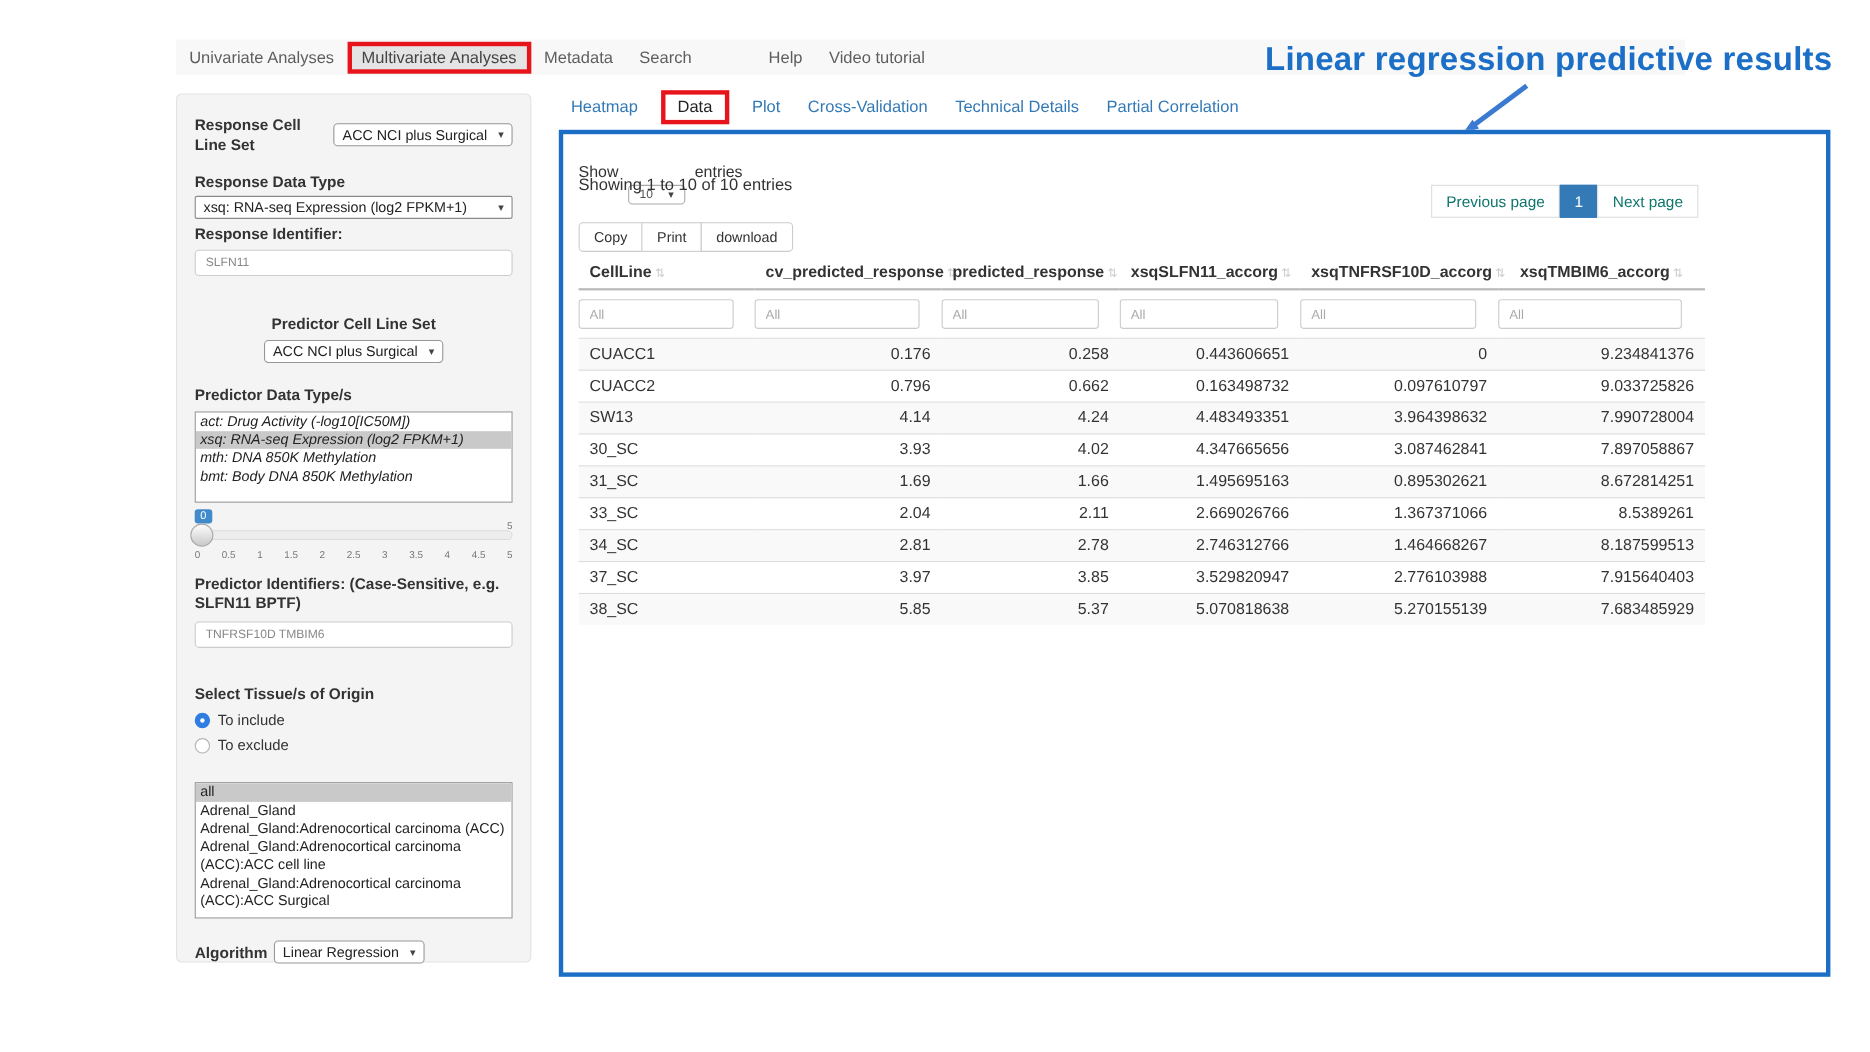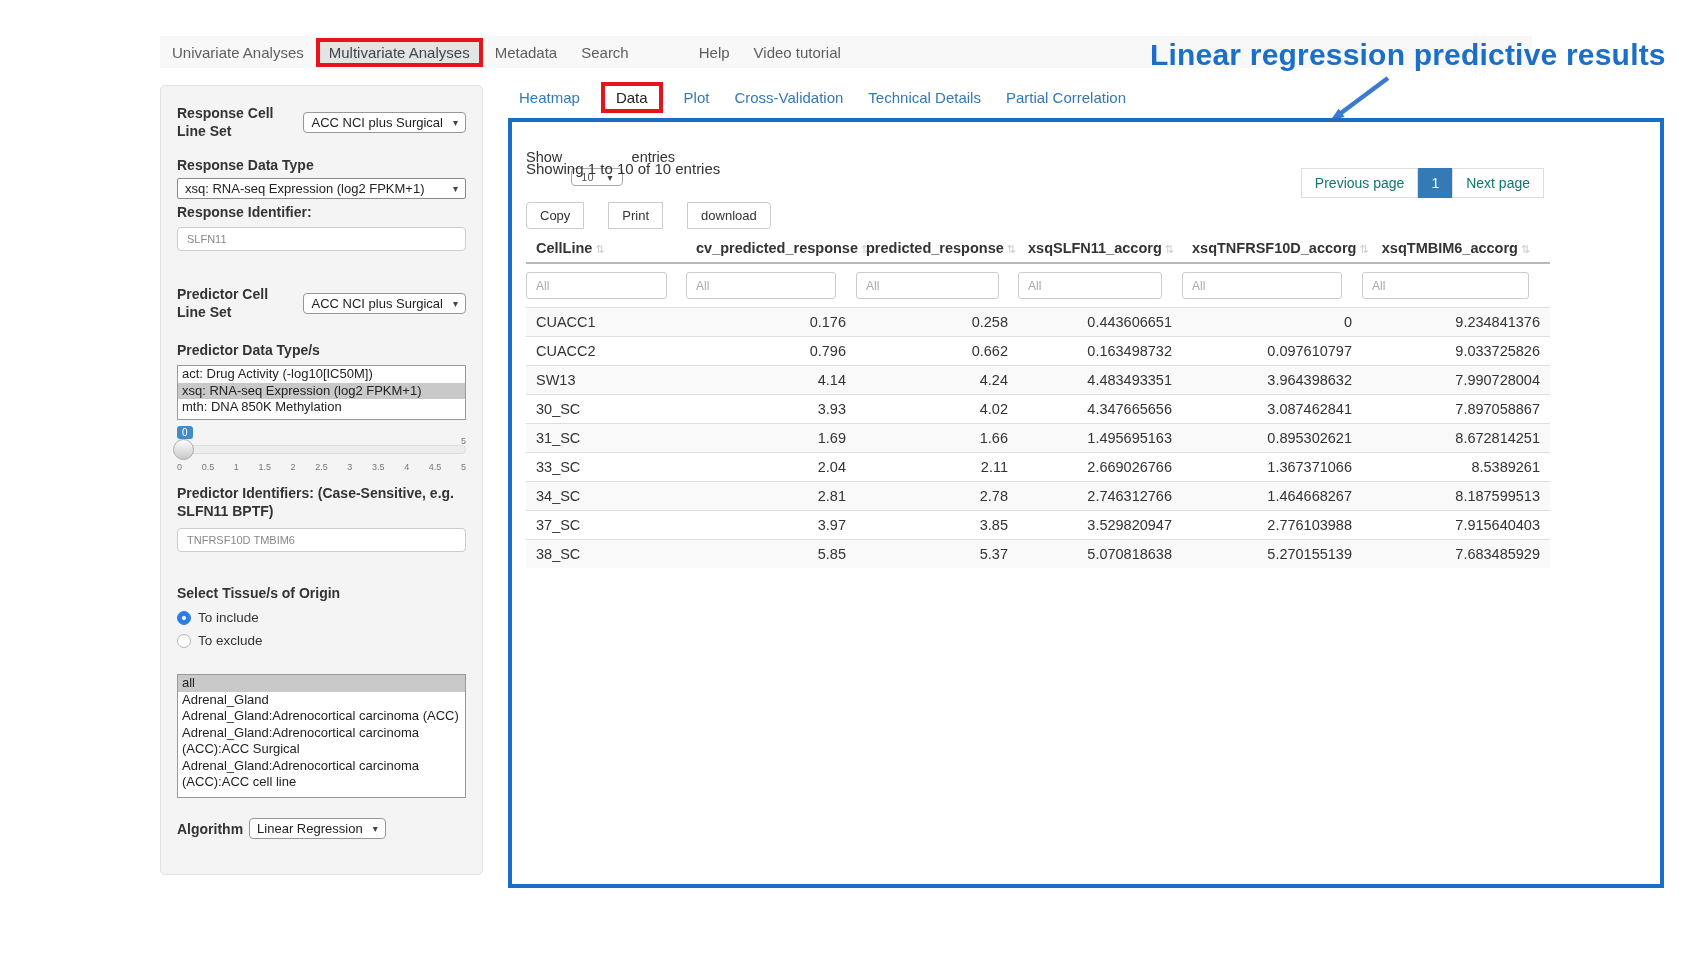--- a/index.html
+++ b/index.html
@@ -58,21 +58,21 @@
   .slider-ticks { position:absolute; left:0; right:0; top:36px; display:flex; justify-content:space-between; }
   .tick { font-size:9px; color:#777; }
 
   .radio-row { display:flex; align-items:center; gap:7px; margin-bottom:8px; font-size:13.5px; color:#333; cursor:pointer; }
   .radio-circle { width:14px; height:14px; border-radius:50%; border:1px solid #b5b5b5; background:#fff; position:relative; flex:0 0 auto; }
   .radio-row.selected .radio-circle { background:#2f7de1; border-color:#2f7de1; }
   .radio-row.selected .radio-circle::after { content:""; position:absolute; left:4px; top:4px; width:4px; height:4px; border-radius:50%; background:#fff; }
 
   
   .mb4{margin-bottom:4px;} .mb6{margin-bottom:6px;} .mb8{margin-bottom:8px;}
-  .mb16{margin-bottom:16px;} .mb20{margin-bottom:20px;} .mb26{margin-bottom:26px;}
+  .mb16{margin-bottom:16px;} .mb20{margin-bottom:20px;flex-direction:column;} .mb26{margin-bottom:26px;}
   .mb32{margin-bottom:32px;} .mb34{margin-bottom:34px;}
 
   
   .tabs { position:absolute; left:519px; top:89px; display:flex; align-items:center; gap:25px; font-size:15px; }
   .tab { color:#3379b7; cursor:pointer; white-space:nowrap; }
   .tab.selected { color:#222; border:4px solid #e8141c; padding:3px 11px; margin:-7px -4px; }
 
   
   .content-box {
     position:absolute; left:508px; top:118px; width:1156px; height:770px;
@@ -80,21 +80,21 @@
   }
   .dt-top-left { position:absolute; left:14px; top:6px; display:flex; align-items:center; gap:9px; font-size:14.5px; color:#333; }
   .mini-select { display:inline-flex; gap:14px; align-items:center; border:1px solid #aaa; border-radius:4px;
     padding:2px 9px; font-size:11px; color:#555; background:#fff; cursor:pointer;margin-top:40px; }
   .dt-info { position:absolute; left:14px; top:38px; font-size:15px; color:#333; }
 
   .pagination { position:absolute; top:46px; right:116px; display:flex; font-size:14px; }
   .page-btn { border:1px solid #ddd; background:#fff; color:#0f766e; padding:6px 13px; cursor:pointer; }
   .page-num { background:#337ab7; border:1px solid #337ab7; color:#fff; padding:6px 12px; cursor:pointer; }
 
-  .btn-group { position:absolute; left:14px; top:80px; display:flex;gap:25px; }
+  .btn-group { position:absolute; left:14px; top:80px; display:flex; }
   .dt-btn { border:1px solid #ccc; background:#fff; color:#333; font-size:13px; padding:5px 13px;
     margin-left:-1px; font-family:inherit; cursor:pointer; }
   .btn-group .dt-btn:first-of-type { border-radius:4px 0 0 4px; margin-left:0; }
   .btn-group .dt-btn:last-of-type { border-radius:0 4px 4px 0; }
 
   
   .data-table { position:absolute; left:14px; top:112px; width:1024px; border-collapse:collapse;
     table-layout:fixed; font-size:14.5px; color:#333; }
   .data-table th { font-weight:bold; padding:6px 10px; text-align:center;
     border-bottom:2px solid #b9b9b9; font-size:14.5px; white-space:nowrap; cursor:pointer; }
@@ -147,21 +147,21 @@
 
   <div class="inline-row mb20">
     <span class="field-label">Predictor Cell Line Set</span>
     <span class="sel">
       <span>ACC NCI plus Surgical</span>
       <span class="chev">▾</span>
     </span>
   </div>
 
   <div class="field-label mb6">Predictor Data Type/s</div>
-  <div class="listbox mb6" style="height:55px;">
+  <div class="listbox mb6" style="height:83px;font-style:italic;">
     <div class="lb-option">act: Drug Activity (-log10[IC50M])</div>
       <div class="lb-option selected">xsq: RNA-seq Expression (log2 FPKM+1)</div>
       <div class="lb-option">mth: DNA 850K Methylation</div>
       <div class="lb-option">bmt: Body DNA 850K Methylation</div>
   </div>
 
   <div class="slider-wrap mb8">
     <span class="slider-bubble">0</span>
     <span class="slider-max">5</span>
     <div class="slider-track"></div>
@@ -193,22 +193,22 @@
       <div class="radio-row">
         <span class="radio-circle"></span>
         <span>To exclude</span>
       </div>
   </div>
 
   <div class="listbox wrap mb20" style="height:124px;">
     <div class="lb-option selected">all</div>
       <div class="lb-option">Adrenal_Gland</div>
       <div class="lb-option">Adrenal_Gland:Adrenocortical carcinoma (ACC)</div>
+      <div class="lb-option">Adrenal_Gland:Adrenocortical carcinoma (ACC):ACC cell line</div>
       <div class="lb-option">Adrenal_Gland:Adrenocortical carcinoma (ACC):ACC Surgical</div>
-      <div class="lb-option">Adrenal_Gland:Adrenocortical carcinoma (ACC):ACC cell line</div>
   </div>
 
   <div class="inline-row">
     <span class="field-label">Algorithm</span>
     <span class="sel">
       <span>Linear Regression</span>
       <span class="chev">▾</span>
     </span>
   </div>
 </div>

